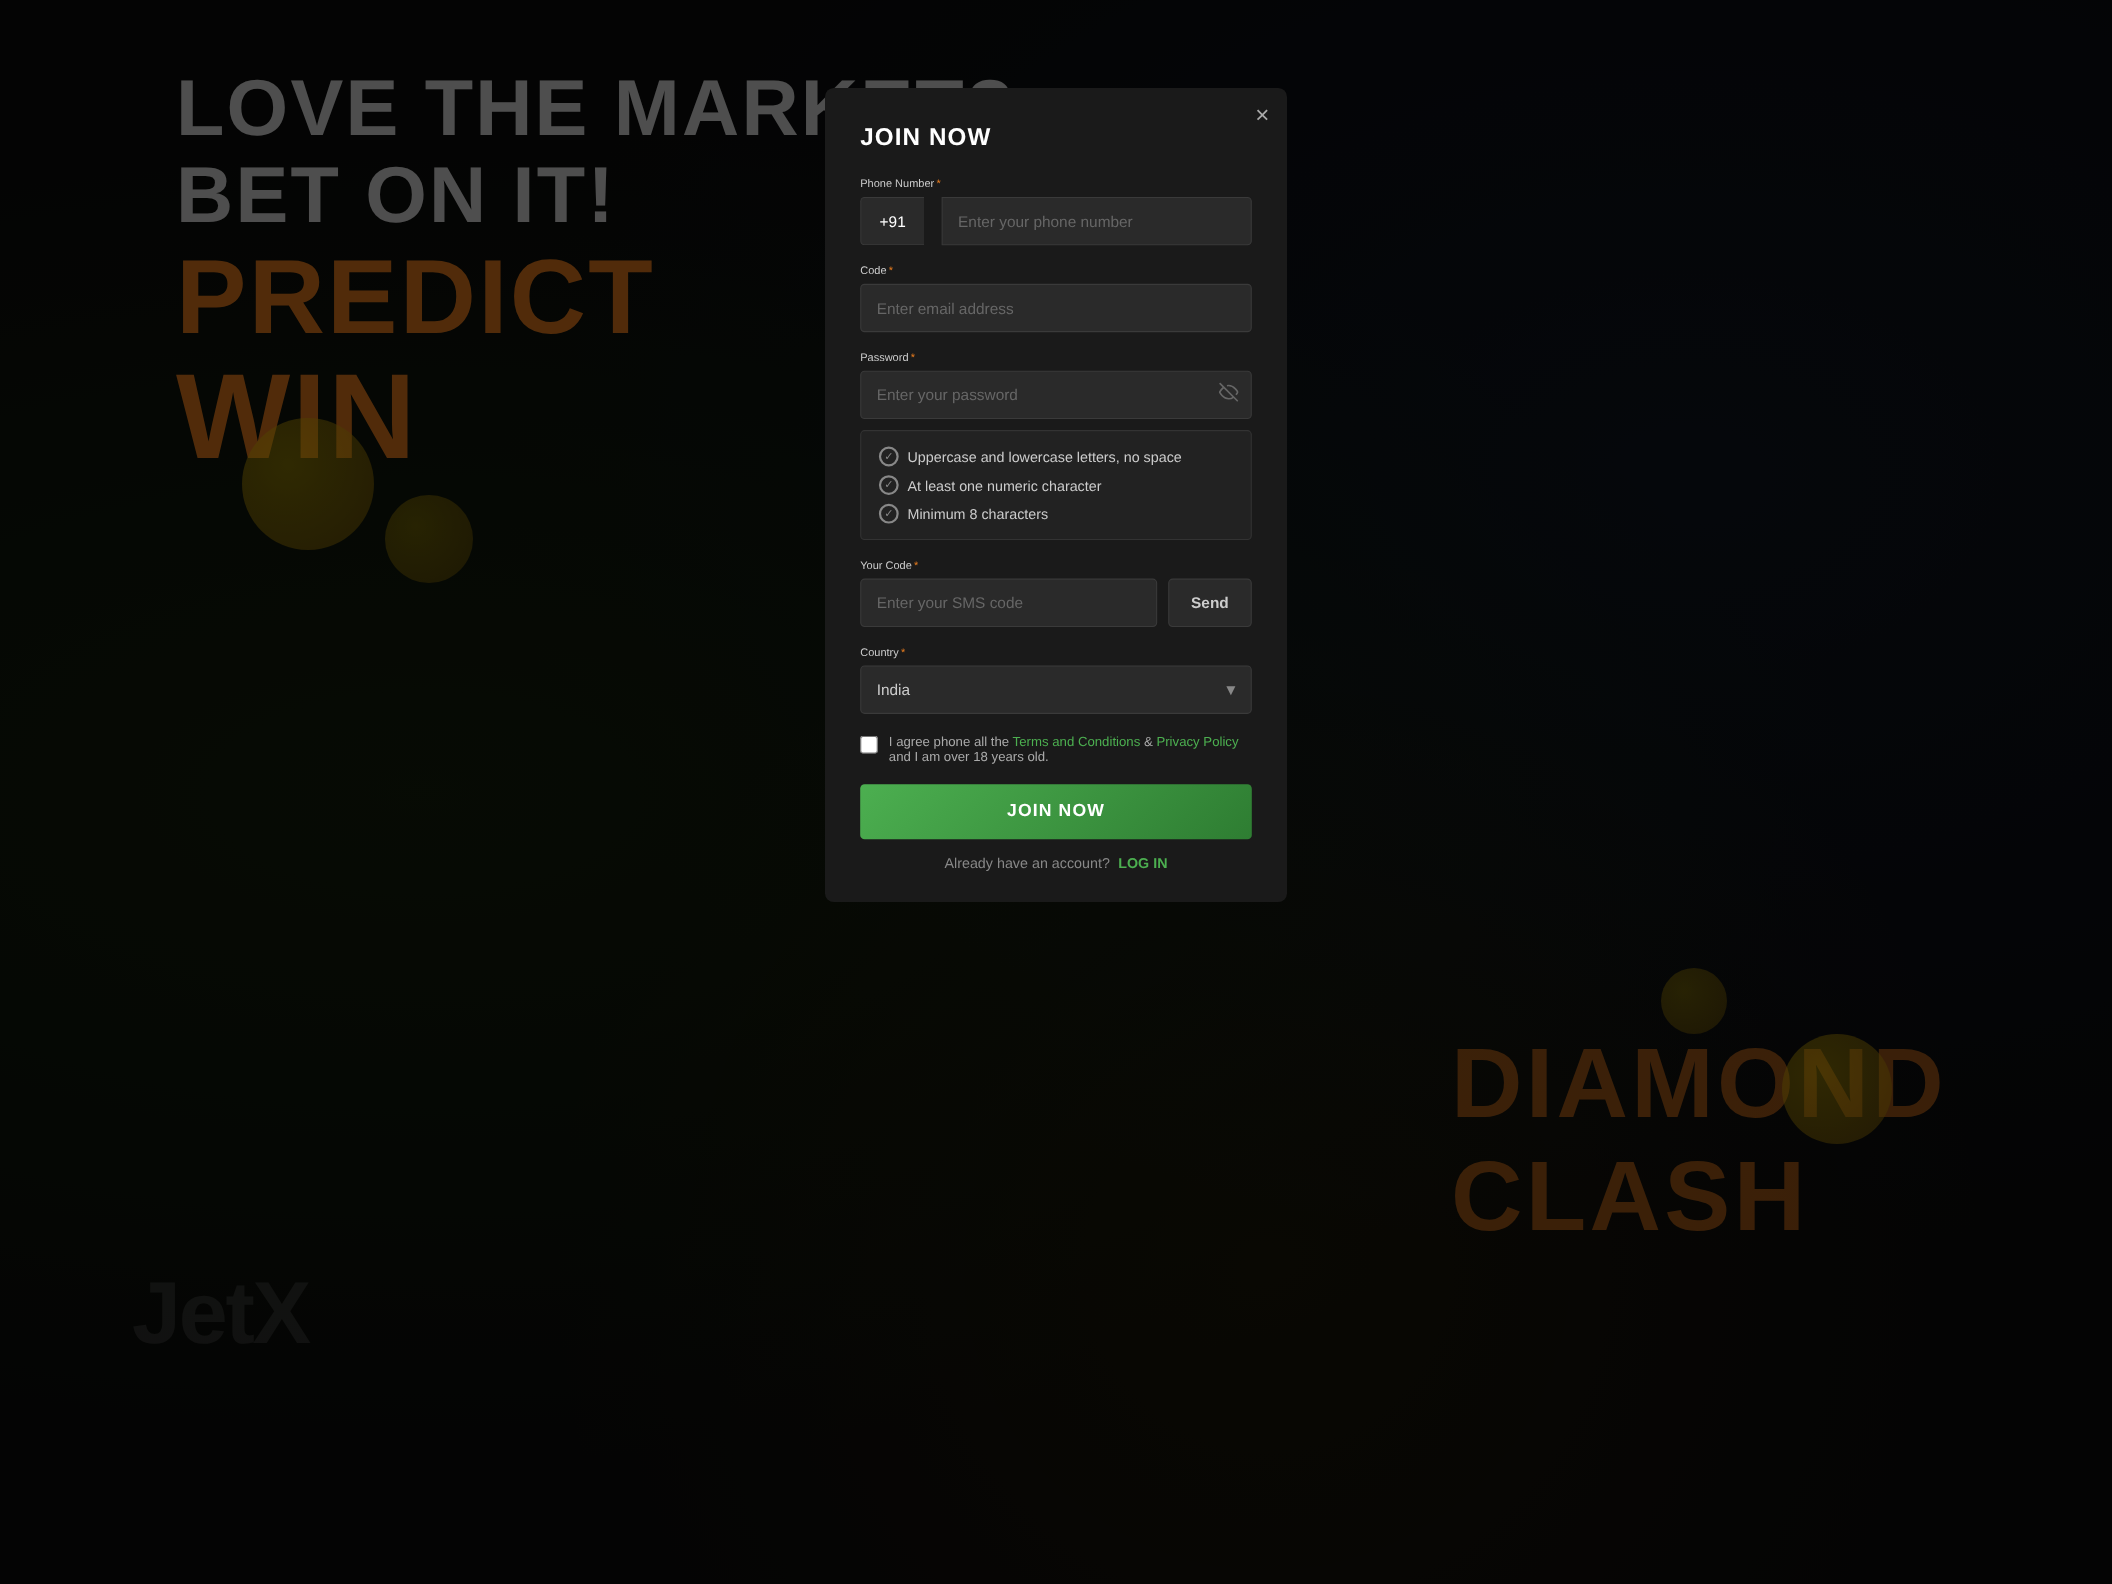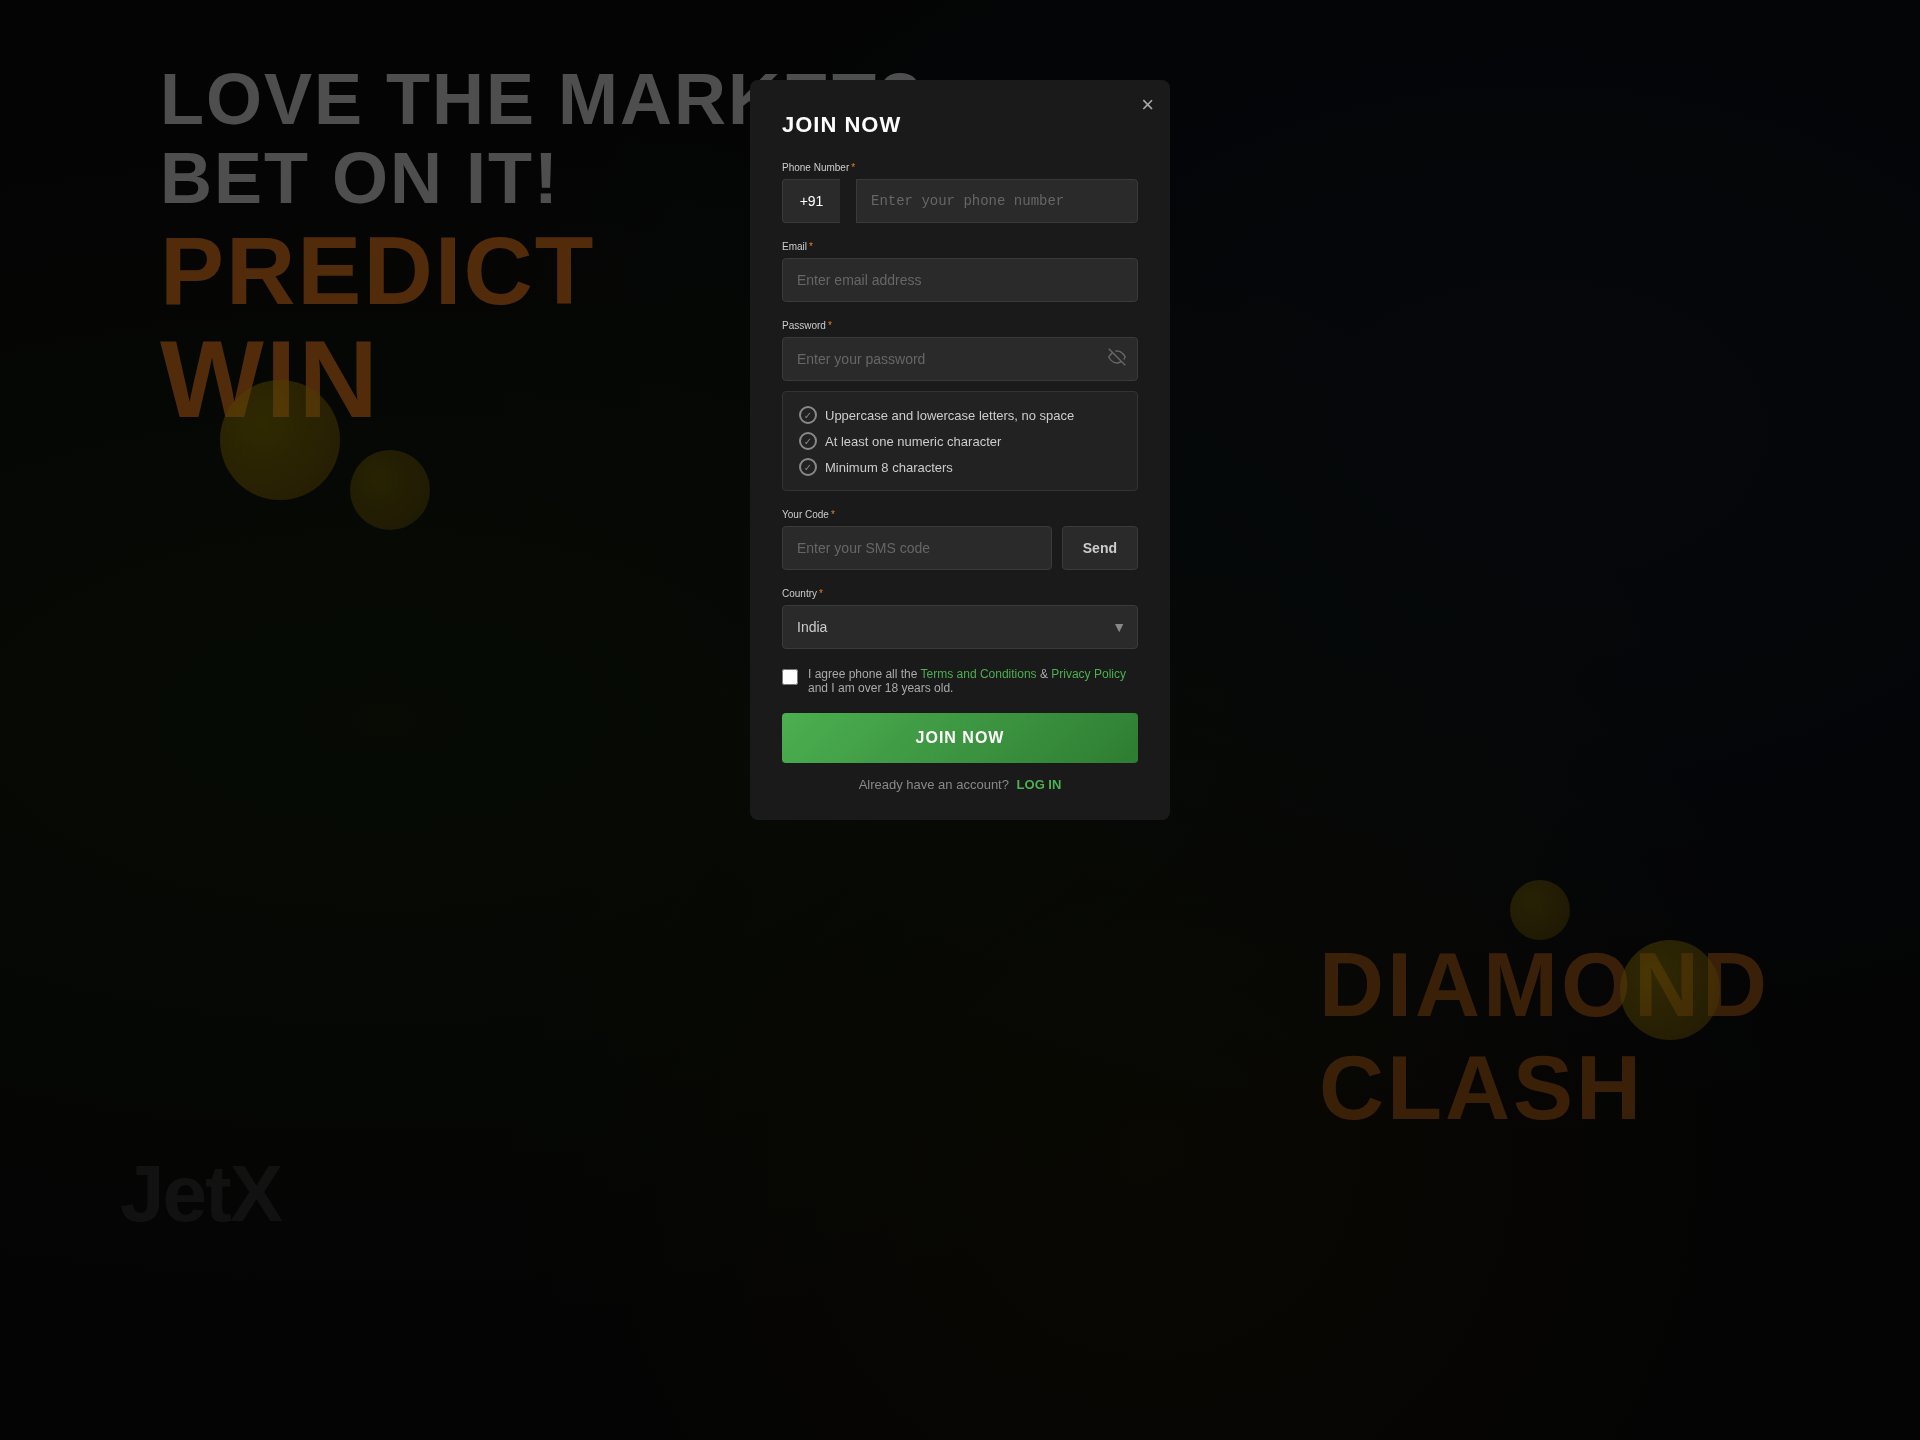--- a/index.html
+++ b/index.html
@@ -153,21 +153,20 @@
       outline: none;
     }
 
     .input-field::placeholder {
       color: #666;
     }
 
     .phone-input {
       border-radius: 0 4px 4px 0;
       flex: 1;
-      font-family: Liberation Mono, monospace;
     }
 
     .password-wrap {
       position: relative;
     }
 
     .password-wrap .input-field {
       padding-right: 24px;
     }
 
@@ -381,21 +380,21 @@
       </label>
       <div class="phone-row">
         <div class="phone-prefix">+91</div>
         <input class="input-field phone-input" type="tel" placeholder="Enter your phone number" style="">
       </div>
     </div>
 
     
     <div class="field-group">
       <label class="field-label">
-        <span>Email</span><span class="required">*</span>
+        <span>Code</span><span class="required">*</span>
       </label>
       <input class="input-field" type="email" placeholder="Enter email address" style="">
     </div>
 
     
     <div class="field-group">
       <label class="field-label">
         <span>Password</span><span class="required">*</span>
       </label>
       <div class="password-wrap">

